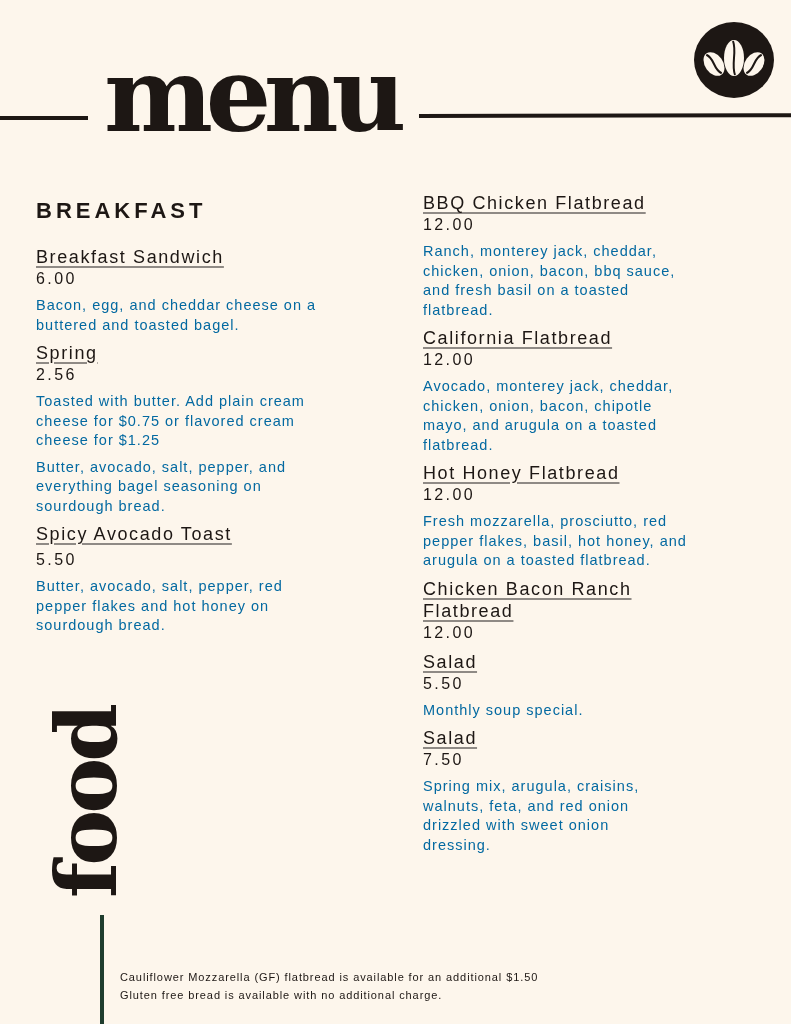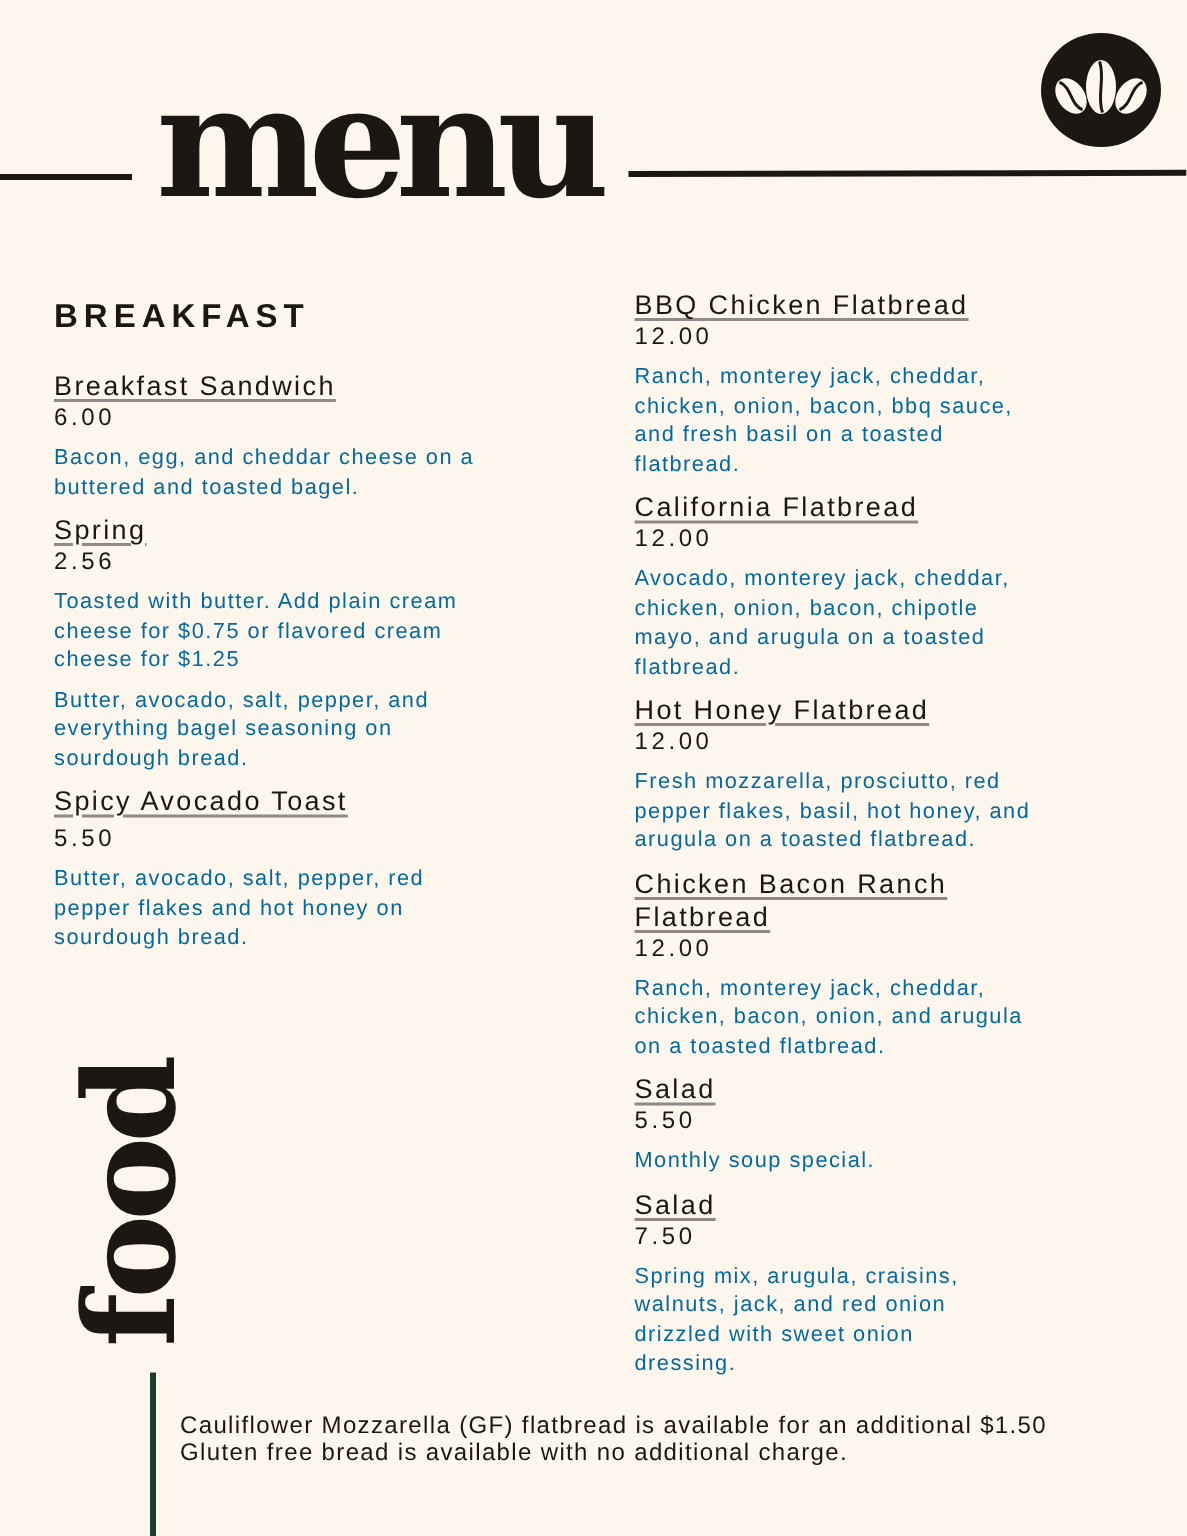--- a/index.html
+++ b/index.html
@@ -89,22 +89,22 @@
       transform-origin: left top;
       color: #1d1714;
     }
 
     .note-bar {
       position: absolute; left: 100px; top: 915px;
       width: 4px; height: 109px;
       background: #1f3d2e;
     }
     .note {
-      position: absolute; left: 120px; top: 942px;
-      font-size: 16px;
+      position: absolute; left: 120px; top: 968px;
+      font-size: 11px;
       letter-spacing: 0.9px;
       line-height: 18px;
       color: #1d1714;
     }
   </style>
 </head>
 <body>
 
 <div class="page">
 
@@ -189,37 +189,36 @@
         <span class="item-price">12.00</span>
       </div>
       <div class="item-desc" style="width:272px">Fresh mozzarella, prosciutto, red pepper flakes, basil, hot honey, and arugula on a toasted flatbread.</div>
     </div>
 
     <div class="item">
       <div class="item-head">
         <span class="item-name">Chicken Bacon Ranch Flatbread</span>
         <span class="item-price">12.00</span>
       </div>
-      <div class="item-desc" style="width:270px">Ranch, monterey jack, cheddar, chicken, bacon, onion, and arugula on a toasted flatbread.</div>
     </div>
 
     <div class="item">
       <div class="item-head">
         <span class="item-name">Salad</span>
         <span class="item-price">5.50</span>
       </div>
       <div class="item-desc">Monthly soup special.</div>
     </div>
 
     <div class="item">
       <div class="item-head">
         <span class="item-name">Salad</span>
         <span class="item-price">7.50</span>
       </div>
-      <div class="item-desc" style="width:255px">Spring mix, arugula, craisins, walnuts, jack, and red onion drizzled with sweet onion dressing.</div>
+      <div class="item-desc" style="width:255px">Spring mix, arugula, craisins, walnuts, feta, and red onion drizzled with sweet onion dressing.</div>
     </div>
   </div>
 
   <div class="food-word">food</div>
 
   <div class="note-bar"></div>
   <div class="note">
     <div>Cauliflower Mozzarella (GF) flatbread is available for an additional $1.50</div>
     <div>Gluten free bread is available with no additional charge.</div>
   </div>

